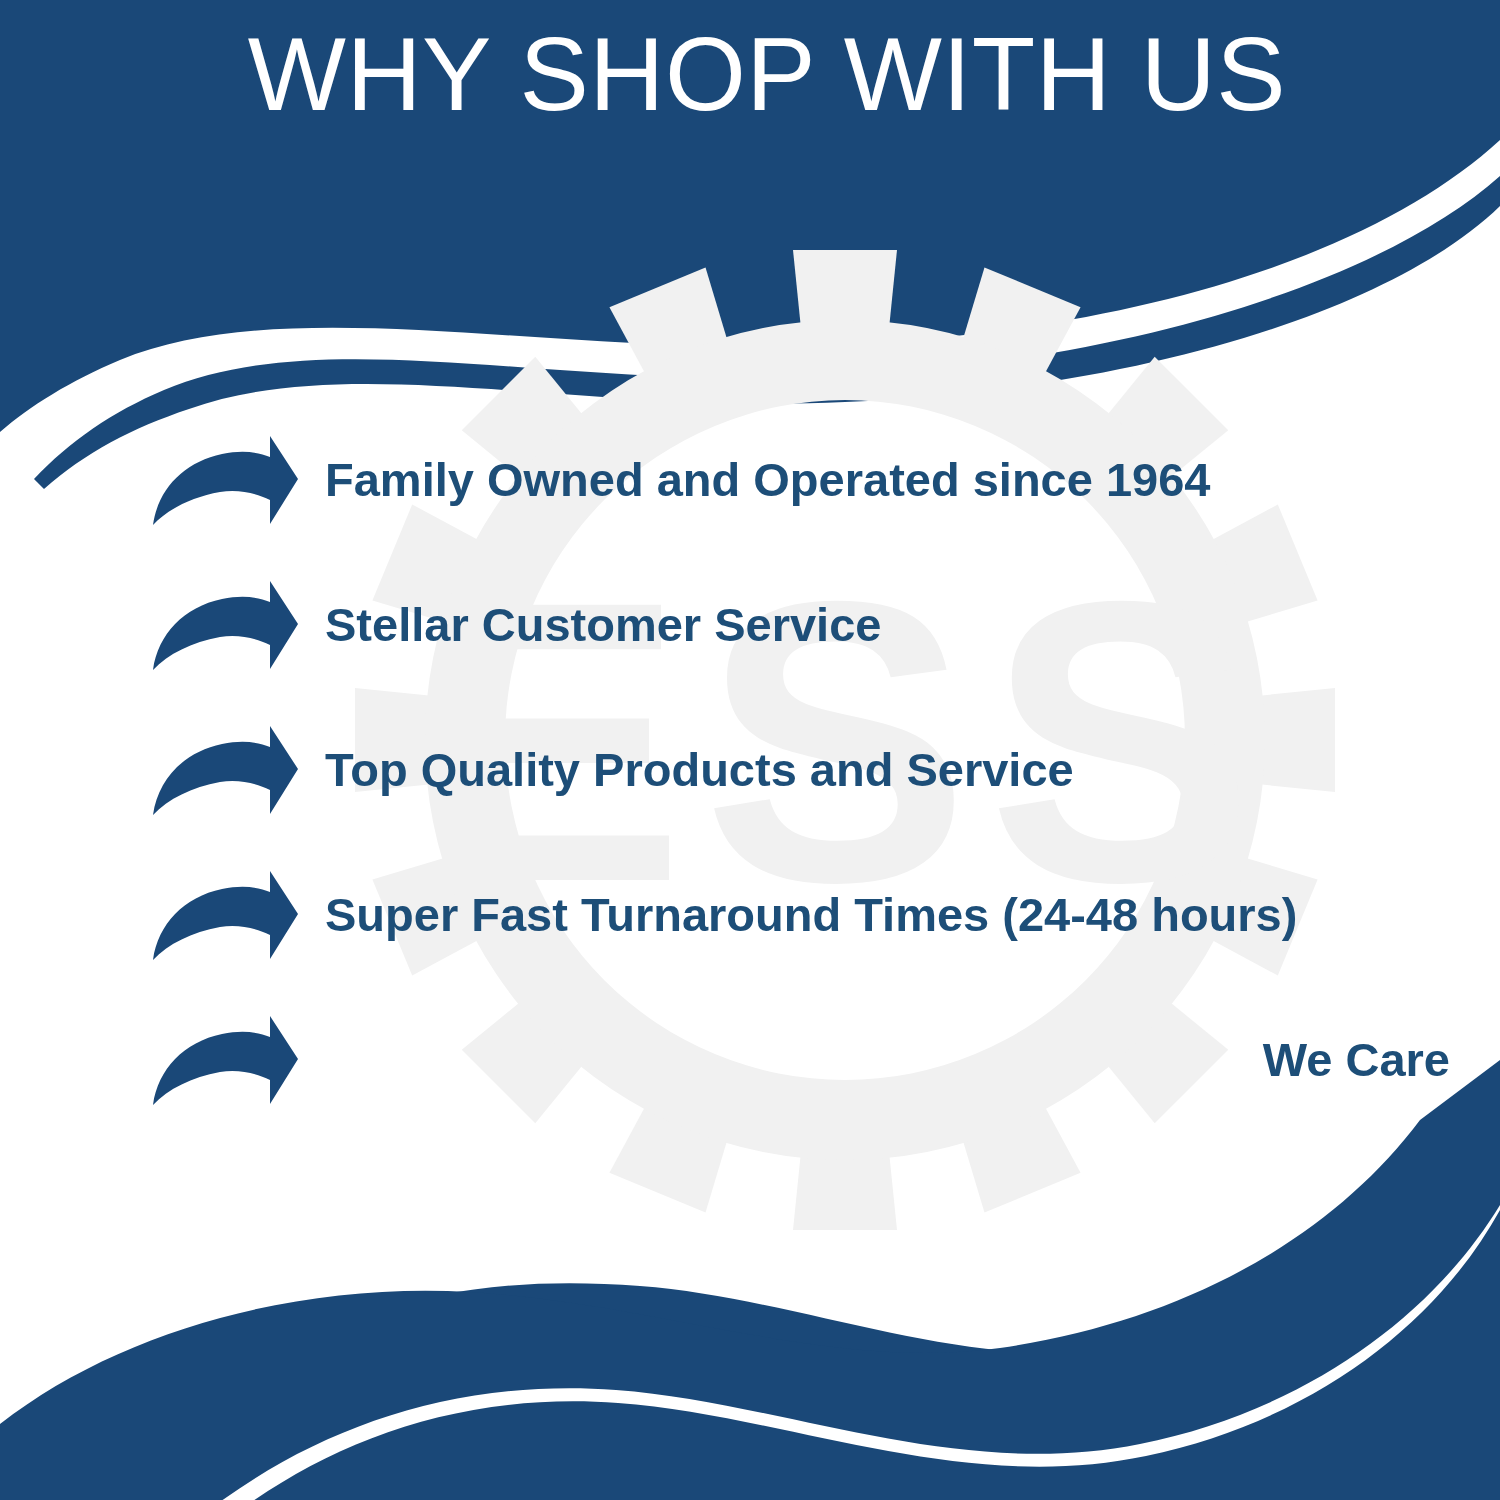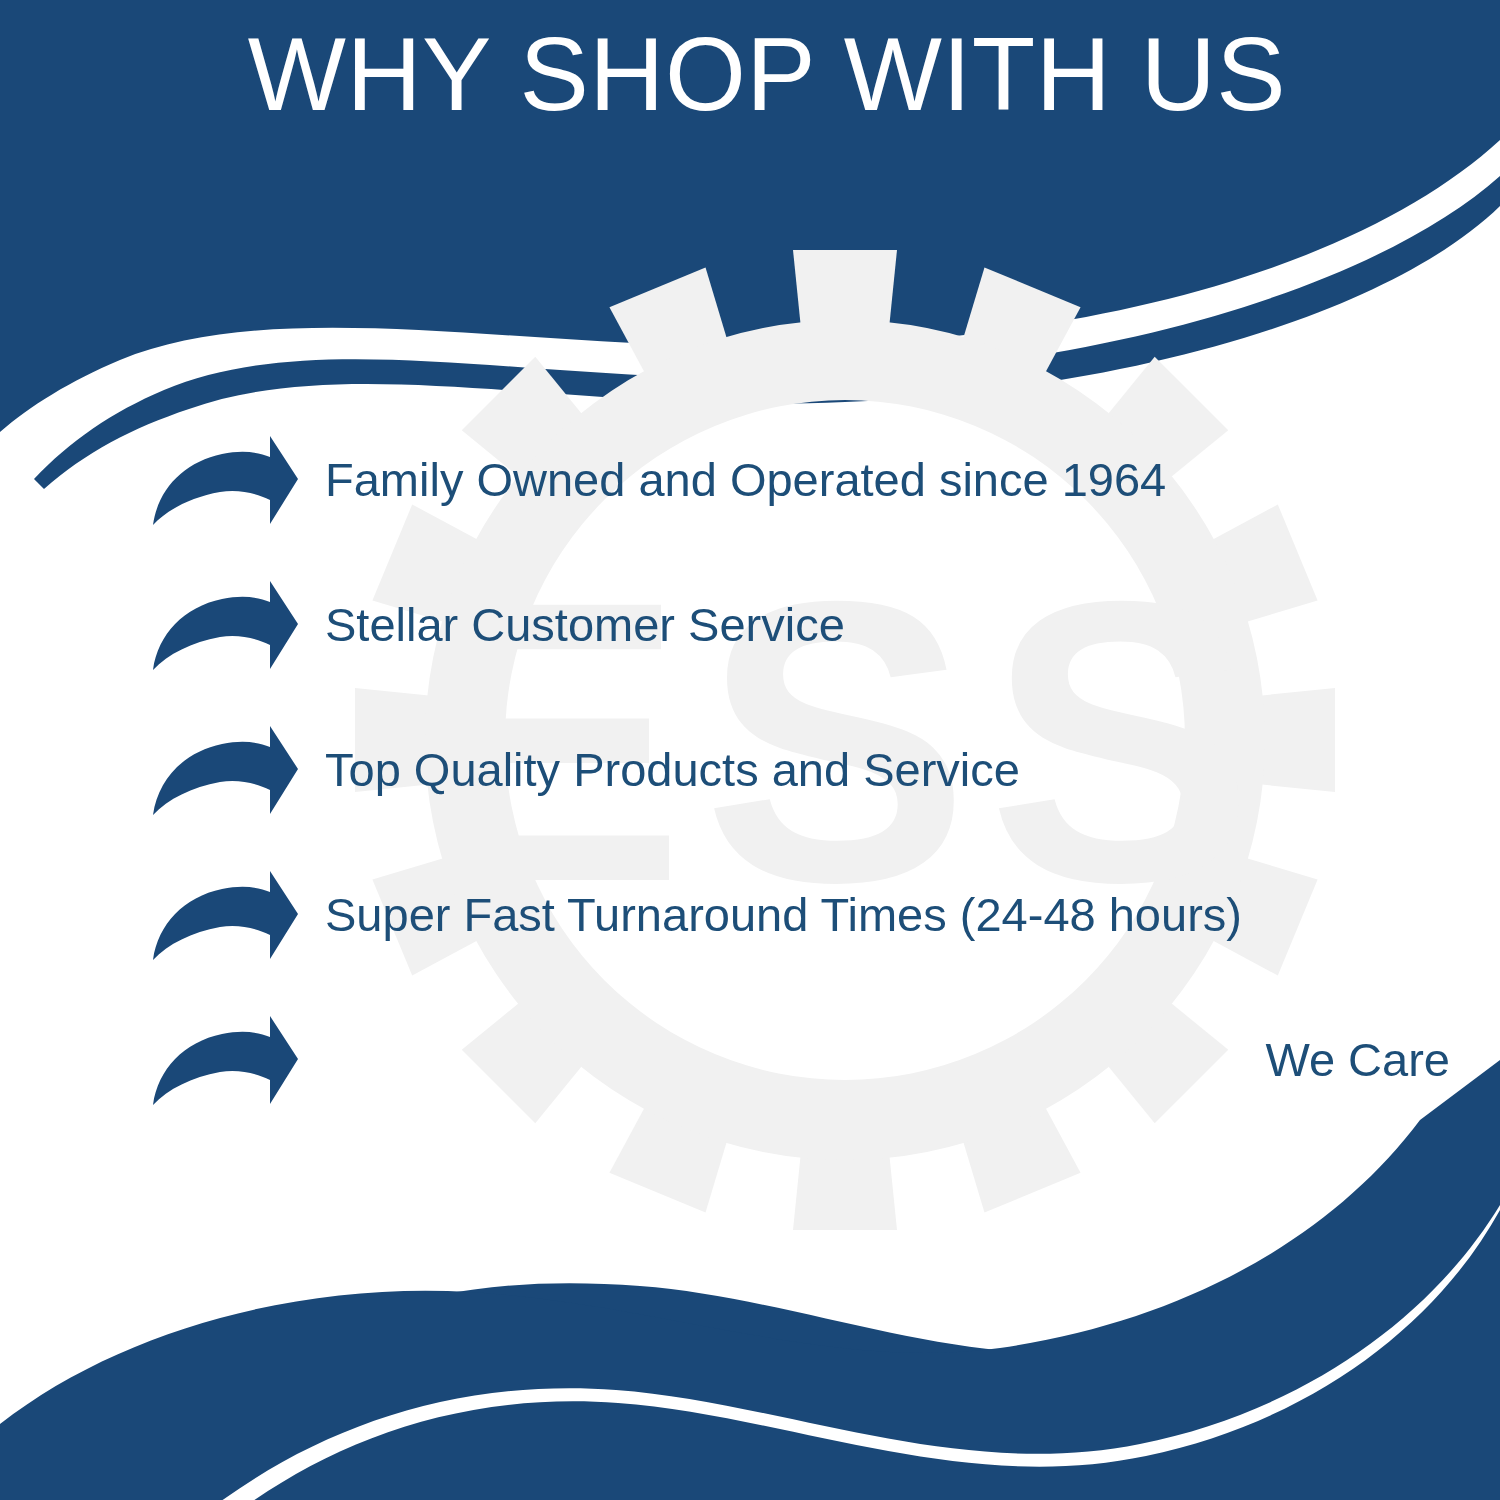--- a/index.html
+++ b/index.html
@@ -63,21 +63,21 @@
     flex: 0 0 auto;
     width: 150px;
     height: 92px;
     margin-right: 25px;
     display: block;
   }
   .benefit-label {
     flex: 1 1 auto;
     color: #1d4e78;
     font-size: 47px;
-    font-weight: normal;
+    font-weight: bold;
     line-height: 1.1;
     white-space: nowrap;
     font-family: "Liberation Sans", sans-serif;
   }
 </style>
 </head>
 <body>
 
 <div id="canvas">
 

